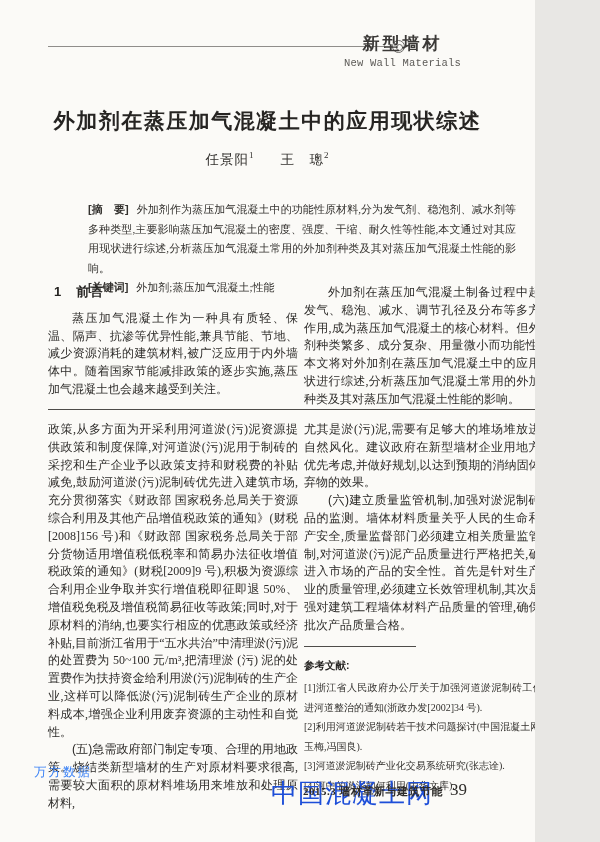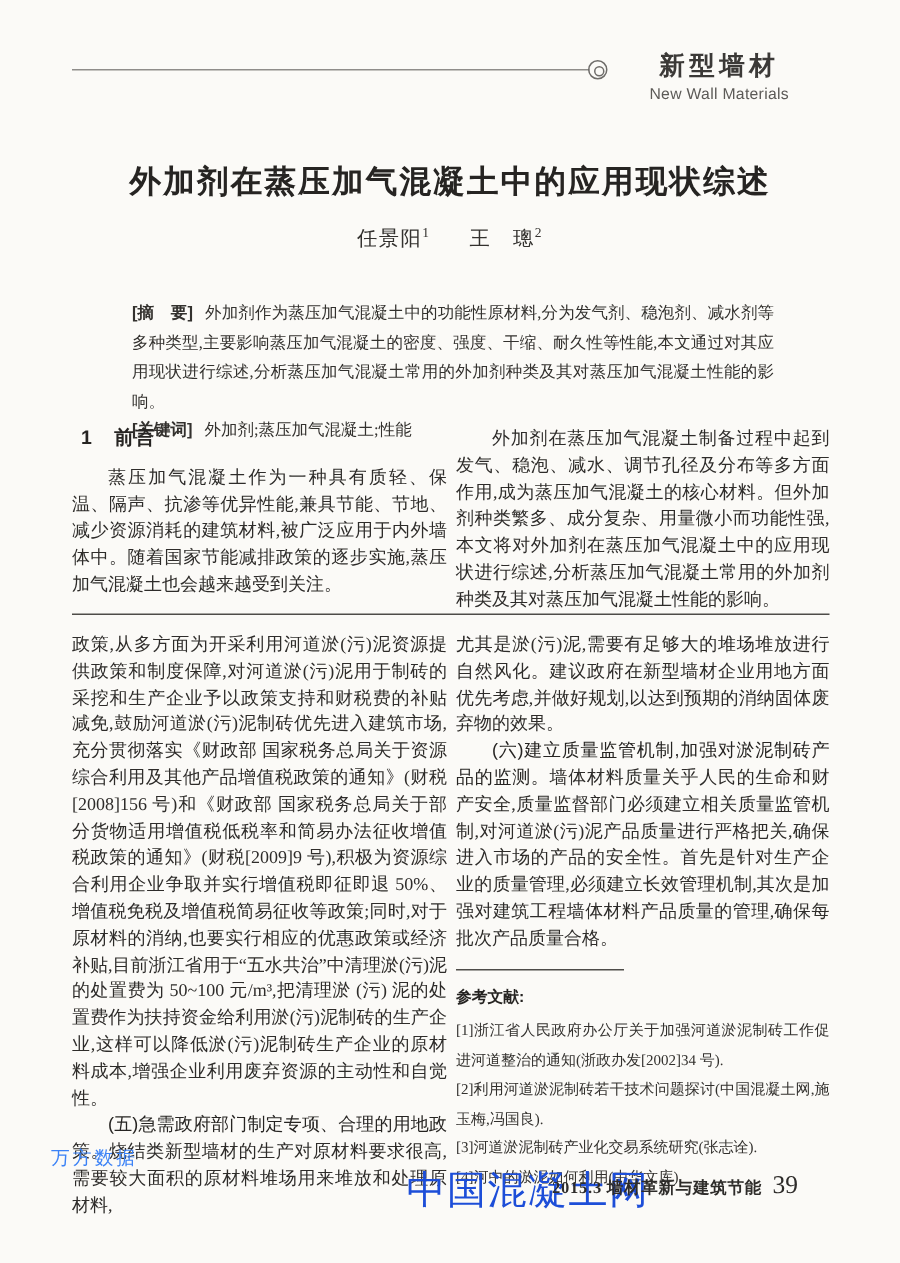--- a/index.html
+++ b/index.html
@@ -3,21 +3,21 @@
 <meta charset="utf-8">
 <style>
   * { margin:0; padding:0; box-sizing:border-box; }
   html,body { width:600px; }
   body {
     font-family:"Liberation Serif","DejaVu Serif",serif;
     background:#e8e7e4;
   }
   .page {
     position:relative;
-    width:600px; height:842px;
+    width:535px; height:842px;
     background:#fbfaf7;
     color:#2e2c2a;
     overflow:hidden;
   }
 
   
   .header-rule {
     position:absolute; left:48px; top:46px;
     width:345px; height:1px; background:#8f8d8a;
   }
@@ -34,21 +34,21 @@
   .category {
     position:absolute; right:74px; top:32px;
     text-align:center;
   }
   .category .cn {
     font-family:"Liberation Sans","DejaVu Sans",sans-serif;
     font-weight:bold; font-size:17px; letter-spacing:3px;
     color:#3b3937;
   }
   .category .en {
-    font-family:Liberation Sans, sans-serif;
+    font-family:Liberation Mono, monospace;
     font-size:10.5px; color:#5c5a57; margin-top:2px; letter-spacing:0.2px;
   }
 
   
   .title {
     position:absolute; left:0; right:0; top:107px;
     text-align:center;
     font-family:"Liberation Sans","DejaVu Sans",sans-serif;
     font-weight:bold; font-size:21px; letter-spacing:1.5px;
     color:#262422;

